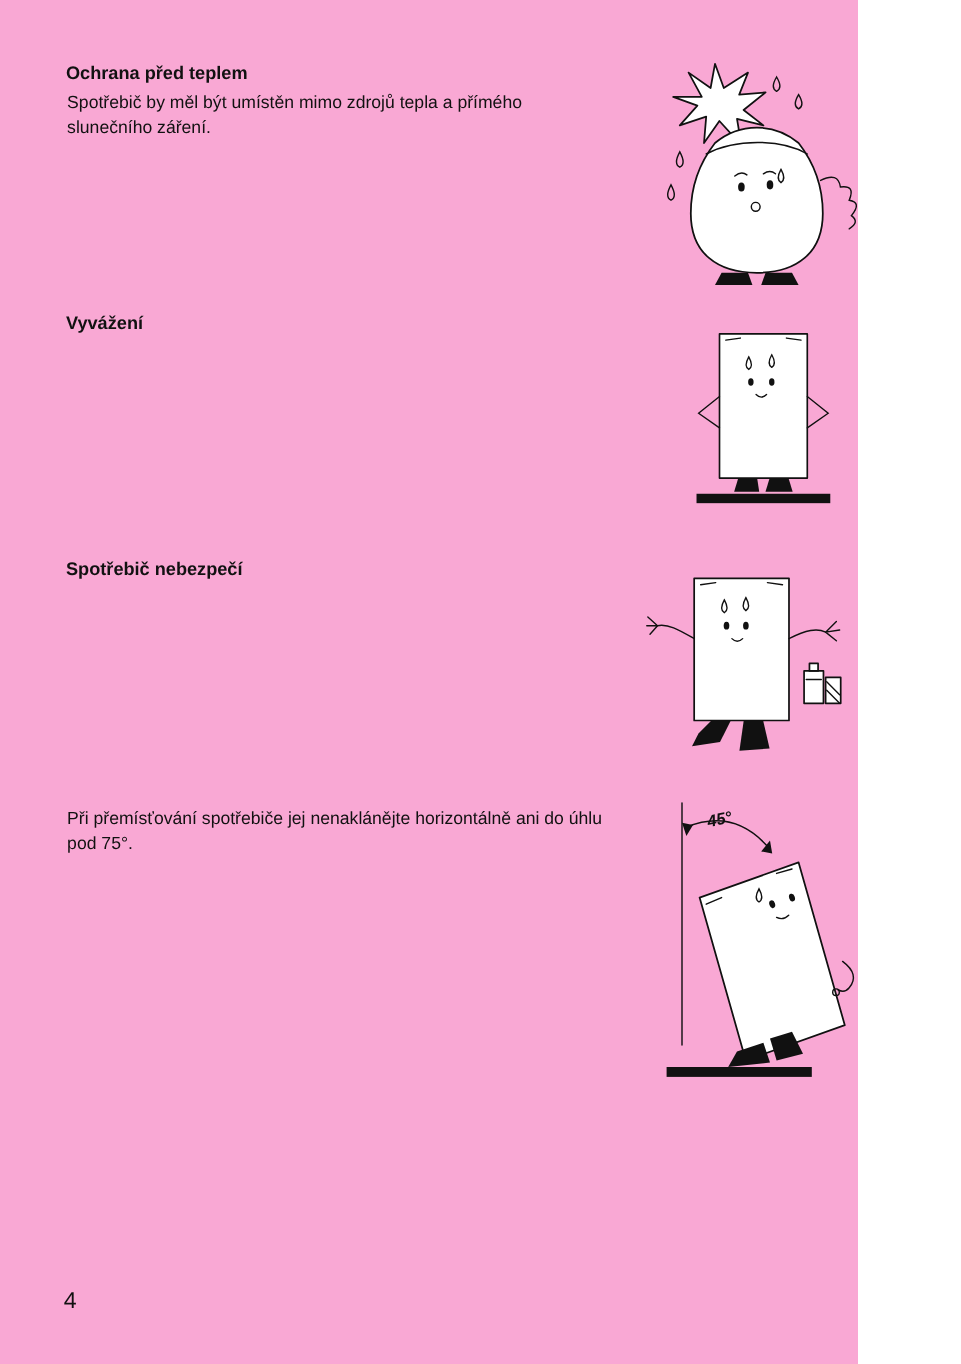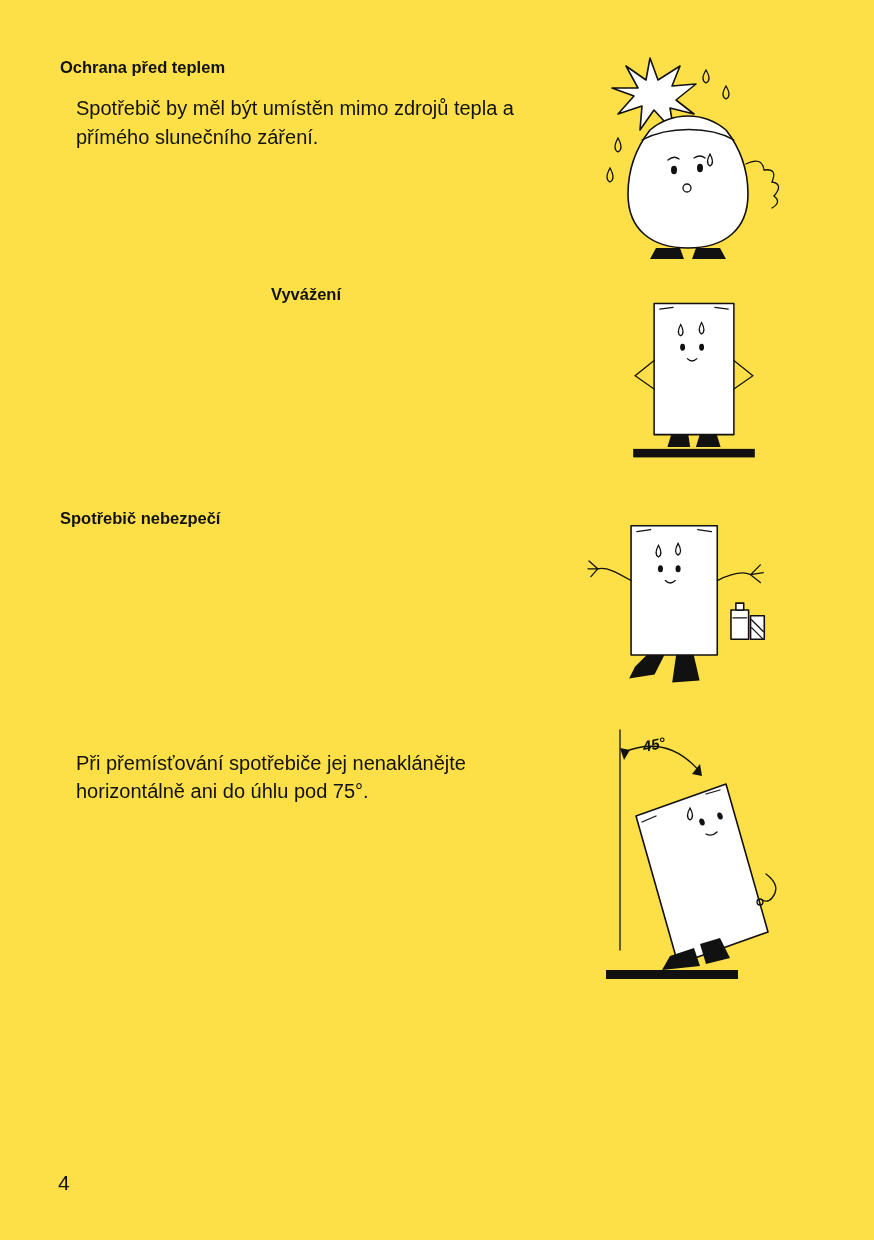--- a/index.html
+++ b/index.html
@@ -4,40 +4,40 @@
 <style>
   html, body {
     margin: 0;
     padding: 0;
     background: #ffffff;
     font-family: "Liberation Sans", sans-serif;
     color: #111111;
   }
   .page {
     position: relative;
-    width: 874px;
+    width: 780px;
     height: 1240px;
-    background: #fde047;
+    background: #f9a8d4;
     overflow: hidden;
   }
   .section {
     position: absolute;
     left: 60px;
     width: 492px;
   }
   .section .heading {
     font-size: 16.5px;
     font-weight: bold;
     margin: 0 0 5px 0;
     line-height: 1.35;
   }
   .section .body {
-    font-size: 20px;
+    font-size: 16px;
     line-height: 1.42;
-    margin: 16px;
+    margin: 1px;
     white-space: pre-line;
   }
   .illu {
     position: absolute;
   }
   .illu svg {
     display: block;
   }
   .page-number {
     position: absolute;
@@ -101,21 +101,21 @@
       <path class="thin" d="M80,108 q6,-5 11,-1"></path>
       <path class="thin" d="M106,106 q6,-4 11,0"></path>
       <circle class="thin" cx="99" cy="136" r="4"></circle>
       <path class="thin" d="M122,102 q-5,9 0,12 q5,-3 0,-12 Z"></path>
 
       <polygon class="solid" points="68,196 92,196 96,207 62,207"></polygon>
       <polygon class="solid" points="108,196 132,196 138,207 104,207"></polygon>
     </svg>
   </div>
 
-  <div class="section" style="top:283px;text-align:center;">
+  <div class="section" style="top:283px;">
     <p class="heading">Vyvážení</p>
   </div>
 
   <div class="illu" style="left:618px; top:292px;">
     <svg viewBox="0 0 160 185" width="152" height="176">
 
       <rect class="lineart" x="38" y="12" width="84" height="138"></rect>
       <line class="thin" x1="44" y1="18" x2="58" y2="16"></line>
       <line class="thin" x1="102" y1="16" x2="116" y2="18"></line>
 

